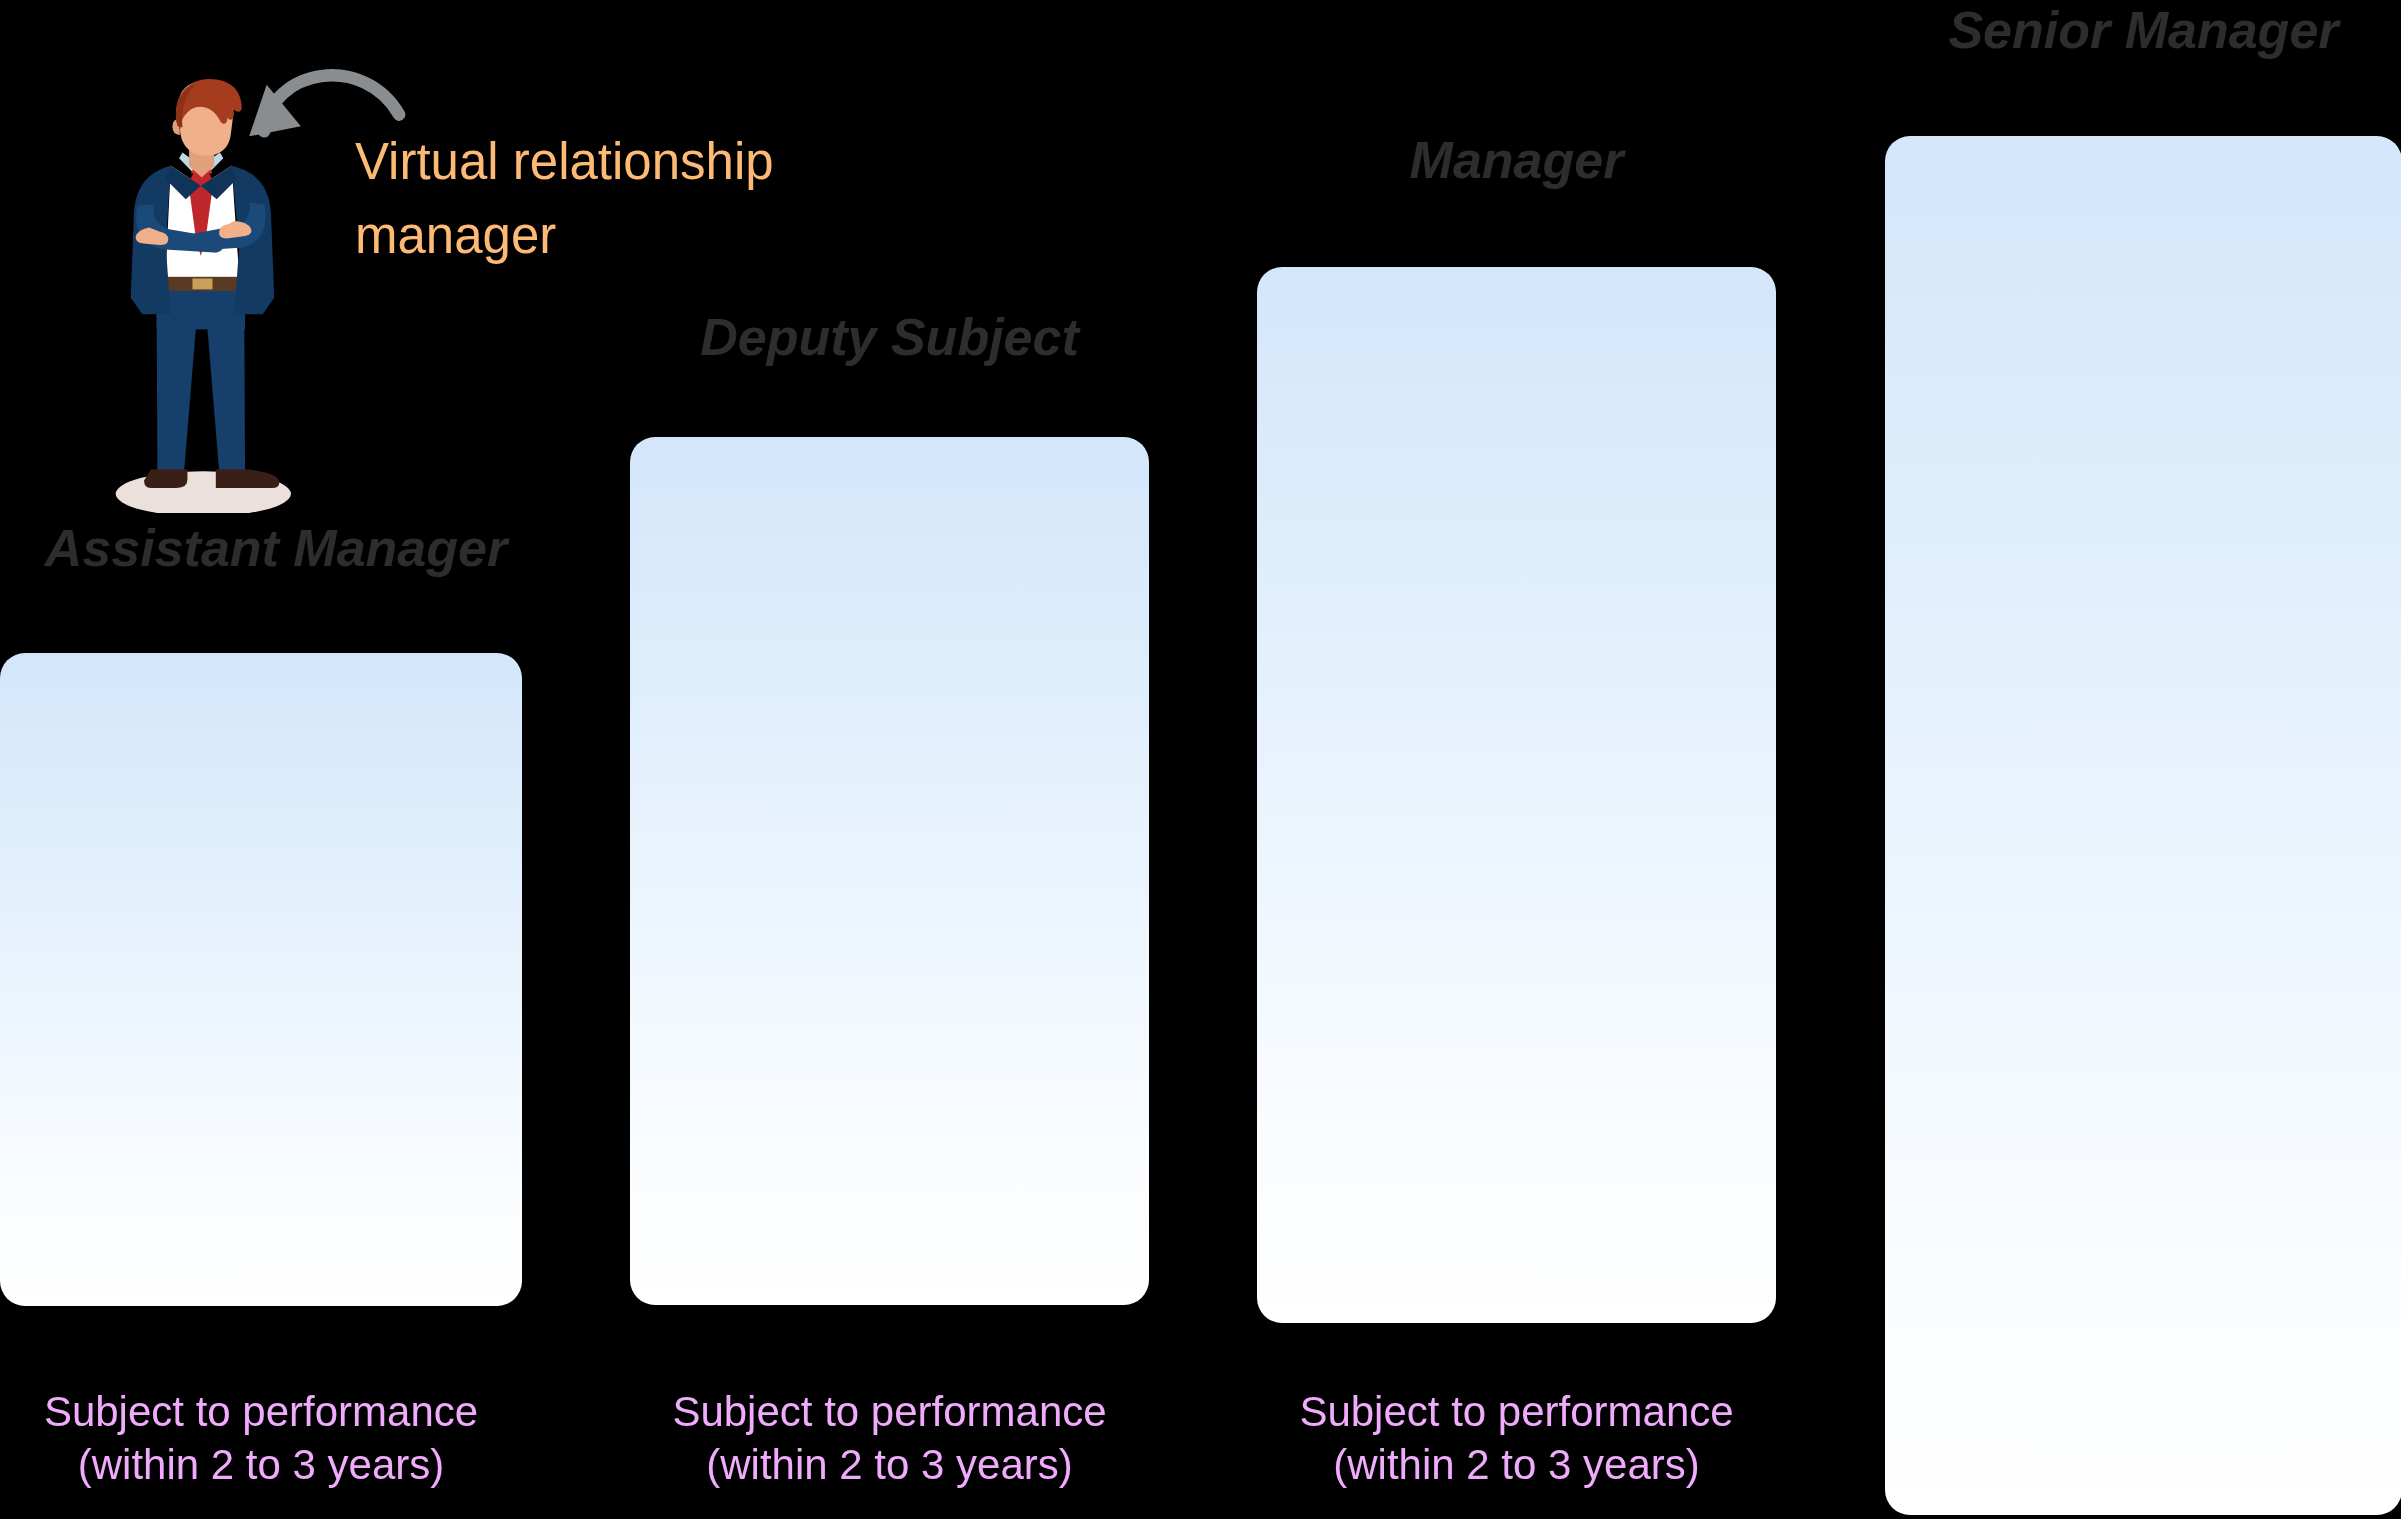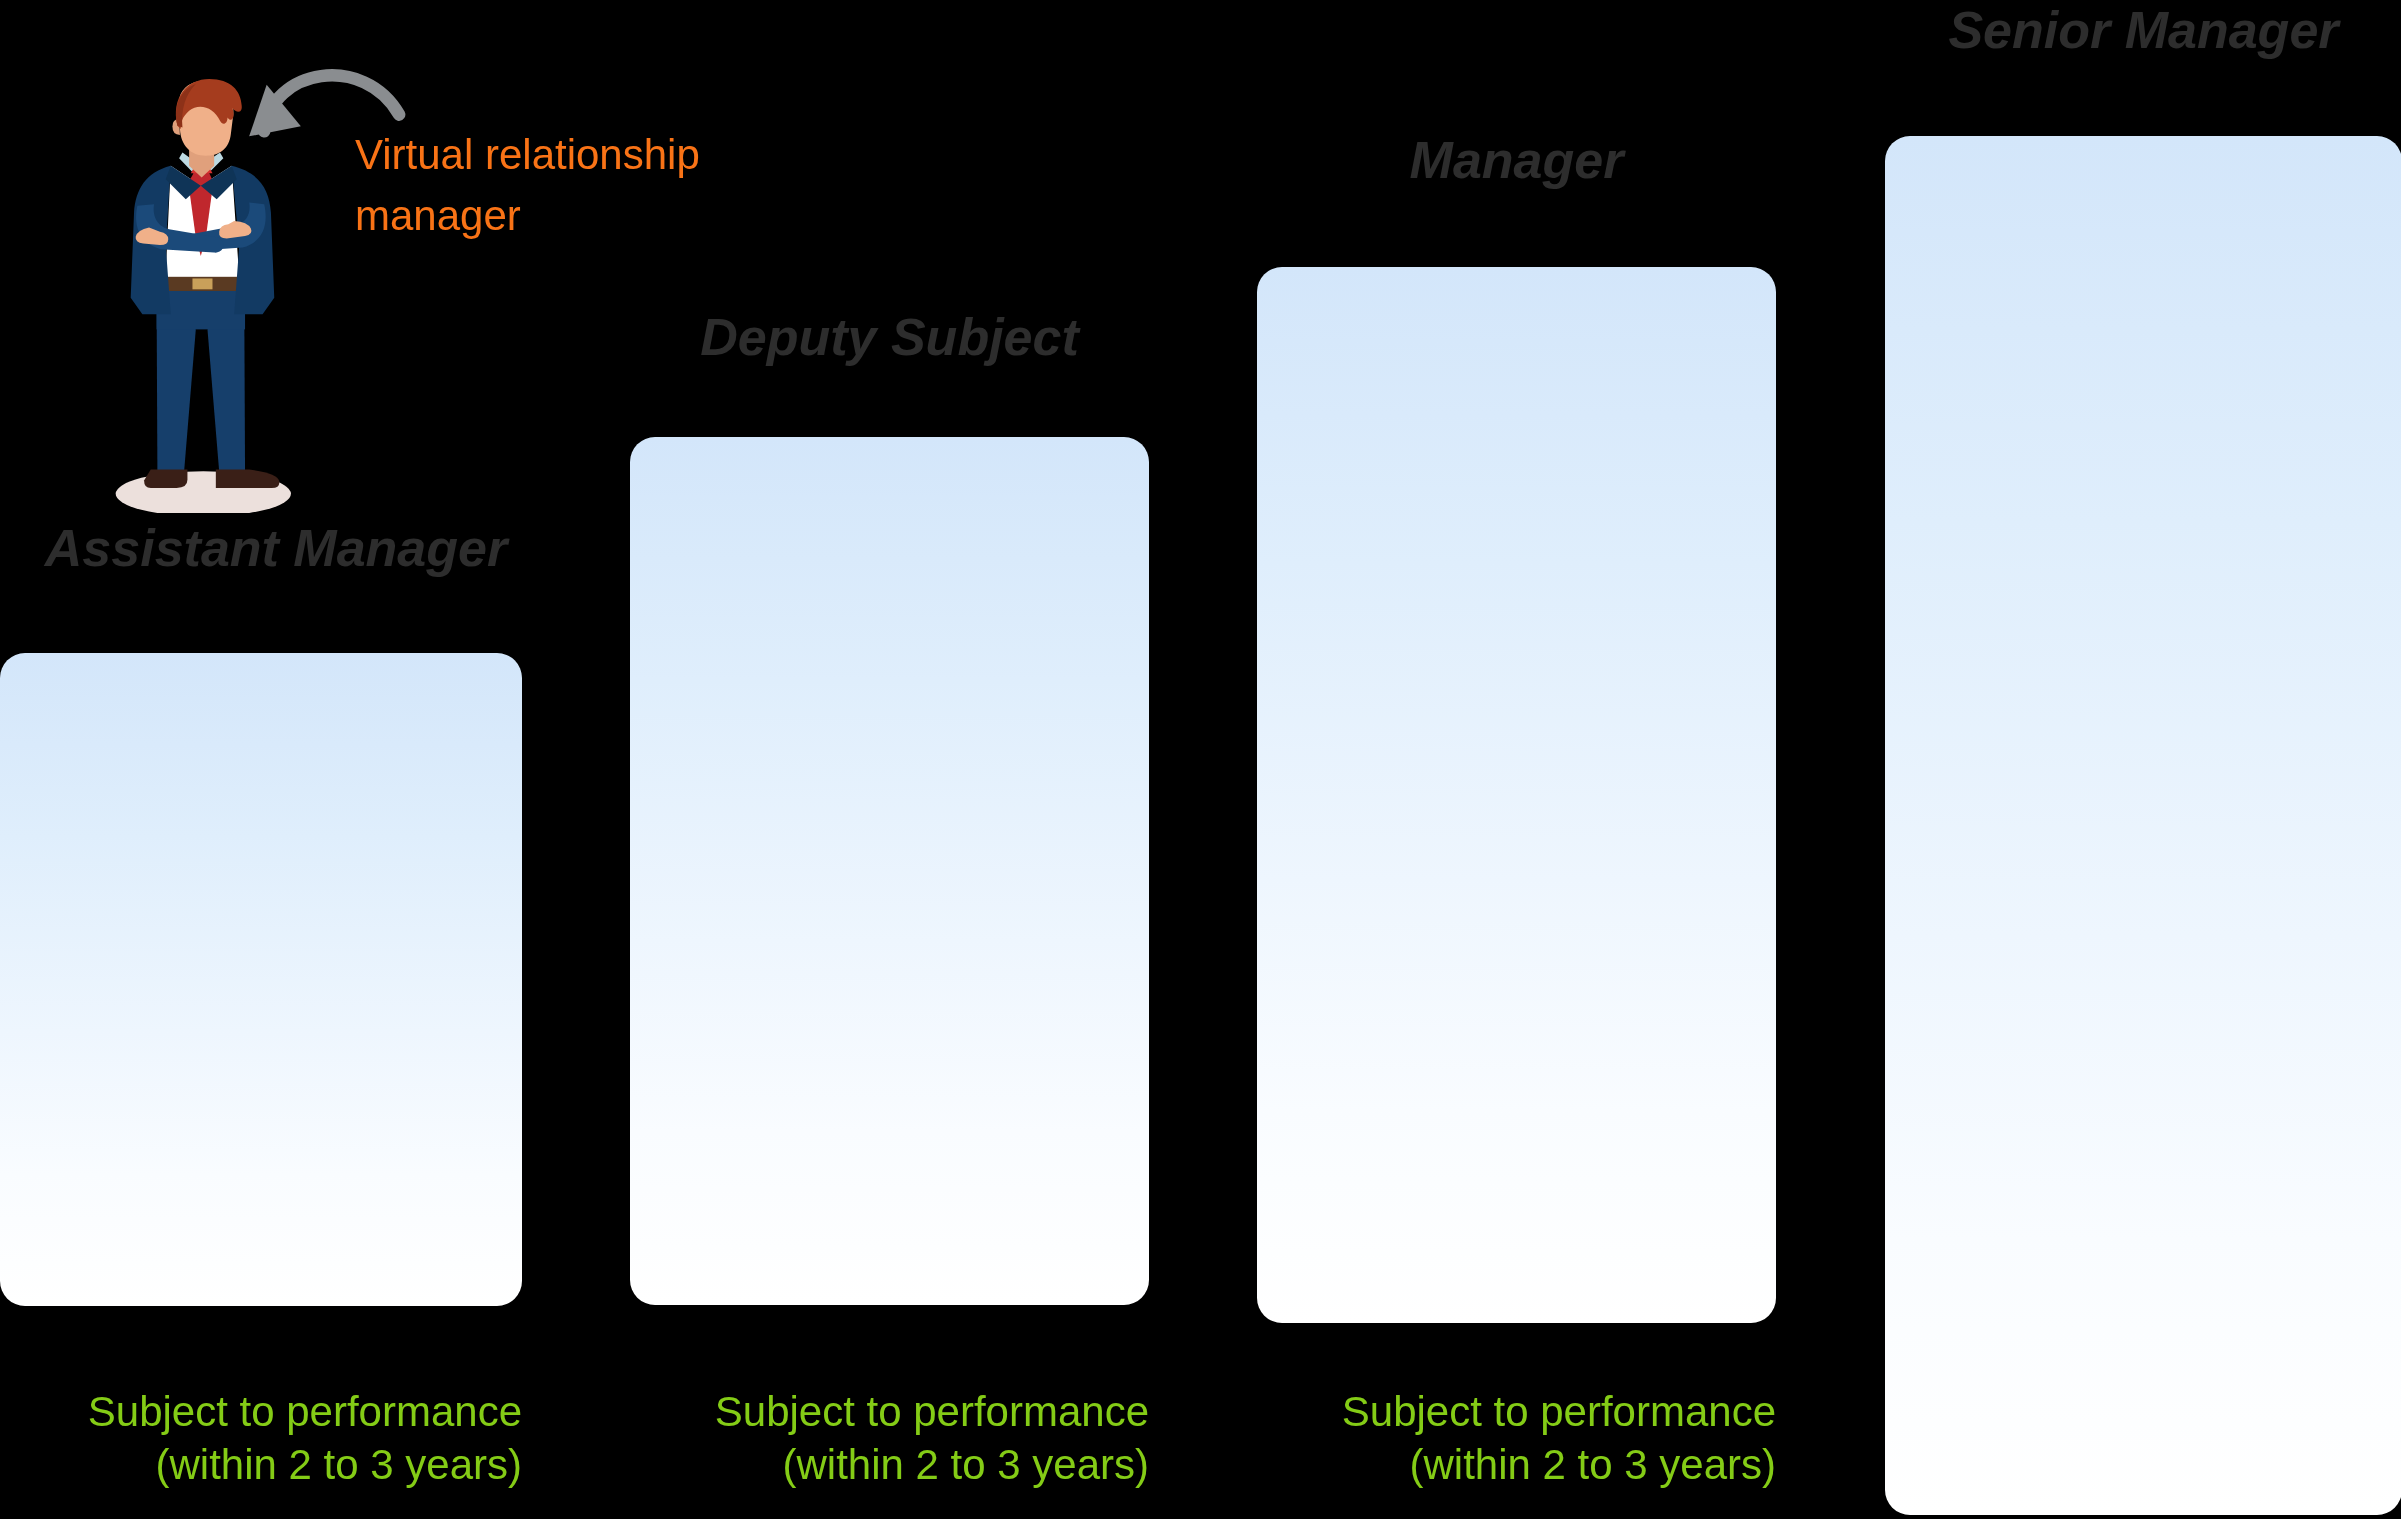--- a/index.html
+++ b/index.html
@@ -25,33 +25,33 @@
     color:#2d2d2d;
     font-weight:bold;
     font-size:52px;
     letter-spacing:0px;
     white-space:nowrap;
     text-align:center;
     font-style:italic;
   }
   .bar-caption{
     position:absolute;
-    color:#84cc16;
+    color:#f0abfc;
     font-size:42px;
     line-height:1.26;
-    text-align:right;
+    text-align:center;
     white-space:nowrap;
   }
   .bar-caption span{display:block;}
 
   
   .annotation-text{
     position:absolute;
-    color:#f97316;
-    font-size:42px;
+    color:#fdba74;
+    font-size:51px;
     line-height:1.45;
     width:434px;
   }
   .annotation-text span{display:block;}
   #arrow{
     position:absolute;
     left:239px;top:38px;
     width:192px;height:125px;
   }
 

